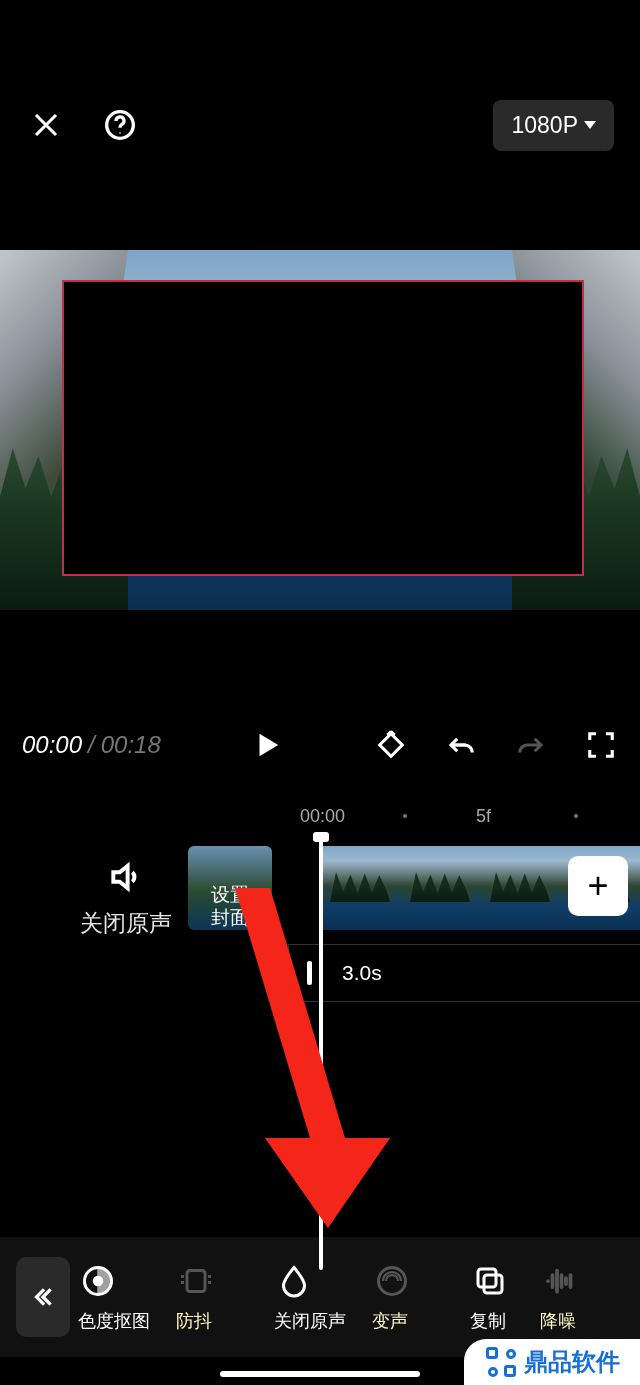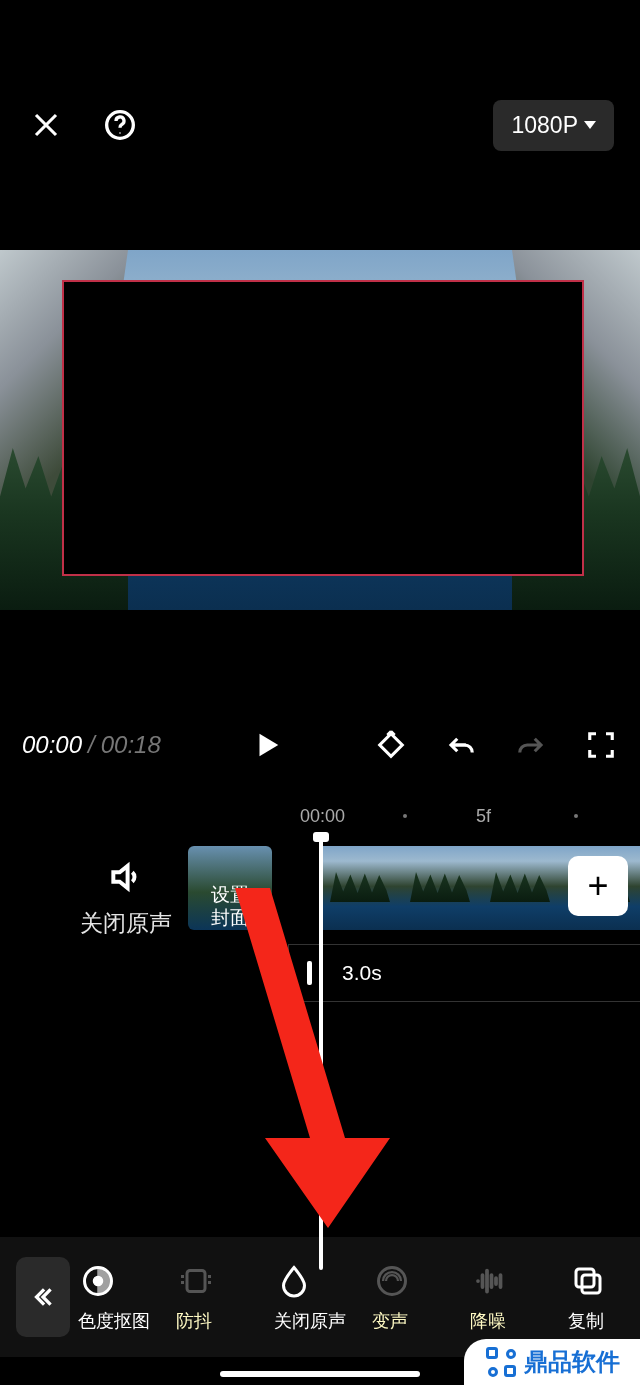--- a/index.html
+++ b/index.html
@@ -337,36 +337,36 @@
   </div>
   <div class="tool-item tool-dim">
     <div class="ic">
         <svg viewBox="0 0 24 24">
           <circle cx="12" cy="12" r="9" fill="none" stroke="#555" stroke-width="2"></circle>
           <path d="M8 12 a4 4 0 0 1 8 0 M6 12 a6 6 0 0 1 12 0" stroke="#555" stroke-width="1.5" fill="none"></path>
         </svg>
       </div>
     <div class="tl">变声</div>
   </div>
-  <div class="tool-item tool-dim">
-    <div class="ic">
-        <svg viewBox="0 0 24 24">
-          <path d="M4 12 V12 M7 8 V16 M10 5 V19 M13 8 V16 M16 10 V14 M19 8 V16" stroke="#555" stroke-width="2.5" stroke-linecap="round"></path>
-        </svg>
-      </div>
-    <div class="tl">降噪</div>
-  </div>
   <div class="tool-item tool-act tool-last">
     <div class="ic">
         <svg viewBox="0 0 24 24">
           <rect x="4" y="4" width="12" height="12" rx="2" stroke="#fff" stroke-width="2" fill="none"></rect>
           <rect x="8" y="8" width="12" height="12" rx="2" stroke="#fff" stroke-width="2" fill="none"></rect>
         </svg>
       </div>
     <div class="tl">复制</div>
+  </div>
+  <div class="tool-item tool-dim">
+    <div class="ic">
+        <svg viewBox="0 0 24 24">
+          <path d="M4 12 V12 M7 8 V16 M10 5 V19 M13 8 V16 M16 10 V14 M19 8 V16" stroke="#555" stroke-width="2.5" stroke-linecap="round"></path>
+        </svg>
+      </div>
+    <div class="tl">降噪</div>
   </div>
 </div>
 
 <div class="watermark">
   <div class="logo">
     <span class="sq" style="left:0;top:0;"></span>
     <span class="c" style="right:0;top:2px;"></span>
     <span class="c" style="left:2px;bottom:0;"></span>
     <span class="sq" style="right:0;bottom:0;"></span>
   </div>

